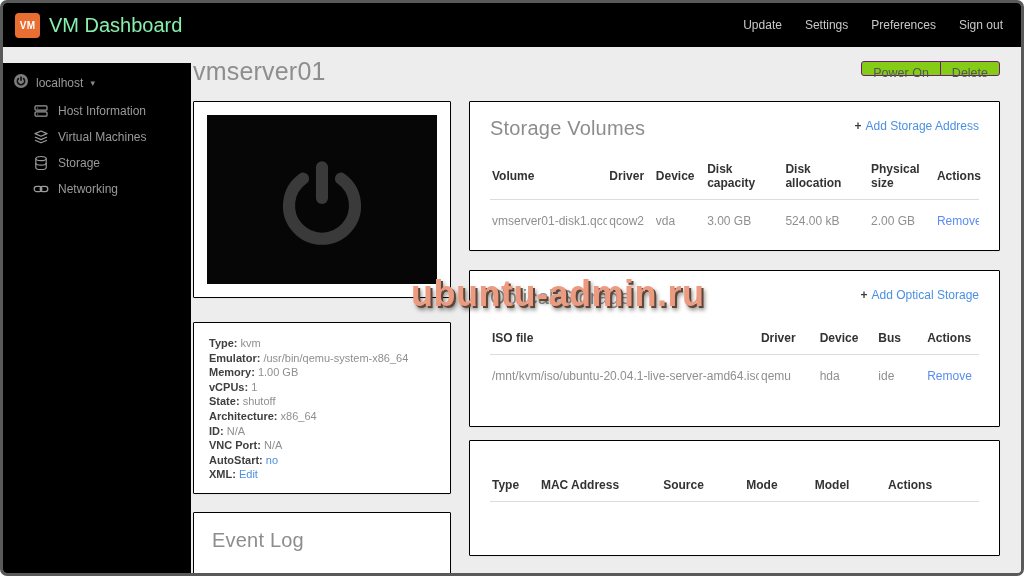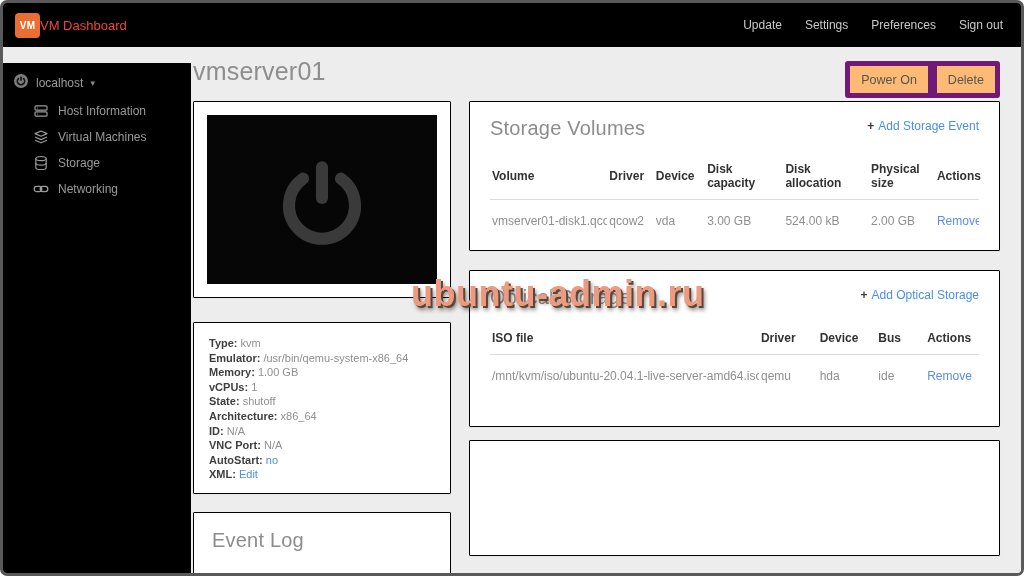--- a/index.html
+++ b/index.html
@@ -14,27 +14,27 @@
     position: absolute; left: 0; top: 0; width: 1024px; height: 576px;
     border: 3px solid #595959; border-radius: 7px;
     overflow: hidden; background: #ededed;
   }
   
   .topbar {
     position: absolute; left: 0; top: 0; right: 0; height: 44px;
     background: #000; display: flex; align-items: center; justify-content: space-between;
     z-index: 5;
   }
-  .brand { display: flex; align-items: center; gap: 0; padding-left: 12px; }
+  .brand { display: flex; align-items: center; gap: 9px; padding-left: 12px; }
   .logo {
     width: 25px; height: 25px; border-radius: 4px; background: #e96e31;
     color: #fff; font-size: 10px; font-weight: bold;
     display: flex; align-items: center; justify-content: center; letter-spacing: .3px;
   }
-  .brand-title { color: #ef4444; font-size: 13px; font-weight: 400; text-align: right; }
+  .brand-title { color: #86efac; font-size: 20px; font-weight: 400; text-align: right; }
   .topnav { display: flex; gap: 23px; padding-right: 18px; }
   .topnav a { color: #c9c9c9; font-size: 12px; text-decoration: none; cursor: pointer; }
   
   .sidebar {
     position: absolute; left: 0; top: 60px; bottom: 0; width: 188px;
     background: #000000; z-index: 4; color: #9a9a9a;
   }
   .host-row {
     display: flex; align-items: center; gap: 7px;
     padding: 10px 10px 6px 10px; font-size: 12px; cursor: pointer;
@@ -47,23 +47,23 @@
   .side-item .icn { width: 16px; height: 16px; flex: 0 0 16px; display: flex; }
   
   .main {
     position: absolute; left: 172px; top: 44px; right: 0; bottom: 0;
     background: #ededed; overflow: hidden;
   }
   .page-header { position: absolute; left: 18px; top: 10px; right: 21px; height: 38px; }
   .page-title { font-size: 25px; font-weight: 300; color: #8e8e8e; letter-spacing: .2px; }
   .btn-group { position: absolute; right: 0; top: 4px; display: flex; }
   .btn {
-    background: #fdba74; border: 5px solid #701a75; color: #555;
+    background: #84cc16; border: 1px solid #701a75; color: #555;
     font-family: "Liberation Sans", sans-serif;
-    font-size: 12.5px; padding: 4px 11px; cursor: pointer; height: 37px;
+    font-size: 12.5px; padding: 4px 11px; cursor: pointer; height: 15px;
   }
   .btn:first-child { border-radius: 3px 0 0 3px; }
   .btn:last-child { border-radius: 0 3px 3px 0; margin-left: -1px; }
   .card {
     background: #ffffff; border: 1px solid #000000; border-radius: 1px;
     box-shadow: 0 1px 2px rgba(0,0,0,.04);
   }
   .left-col { position: absolute; left: 18px; top: 54px; width: 258px; }
   .right-col { position: absolute; left: 294px; right: 21px; top: 54px; }
   
@@ -217,21 +217,21 @@
       <div class="card eventlog-card">
         <h2 class="section-title">Event Log</h2>
       </div>
     </section>
 
     <section class="right-col">
 
       <div class="card section-card storage-card">
         <div class="section-head">
           <h2 class="section-title">Storage Volumes</h2>
-          <a class="add-link"><span class="plus">+</span><span>Add Storage Event</span></a>
+          <a class="add-link"><span class="plus">+</span><span>Add Storage Address</span></a>
         </div>
         <table>
           <colgroup>
               <col style="width:24%">
               <col style="width:9.5%">
               <col style="width:10.5%">
               <col style="width:16%">
               <col style="width:17.5%">
               <col style="width:13.5%">
               <col style="width:9%">
@@ -289,17 +289,38 @@
               <td>qemu</td>
               <td>hda</td>
               <td>ide</td>
               <td><a>Remove</a></td>
             </tr>
           </tbody>
         </table>
       </div>
 
       <div class="card section-card network-card">
+        <table>
+          <colgroup>
+              <col style="width:10%">
+              <col style="width:25%">
+              <col style="width:17%">
+              <col style="width:14%">
+              <col style="width:15%">
+              <col style="width:19%">
+            </colgroup>
+          <thead>
+            <tr>
+              <th>Type</th>
+              <th>MAC Address</th>
+              <th>Source</th>
+              <th>Mode</th>
+              <th>Model</th>
+              <th>Actions</th>
+            </tr>
+          </thead>
+          <tbody></tbody>
+        </table>
       </div>
 
     </section>
   </main>
 </div>
 
 </body></html>

